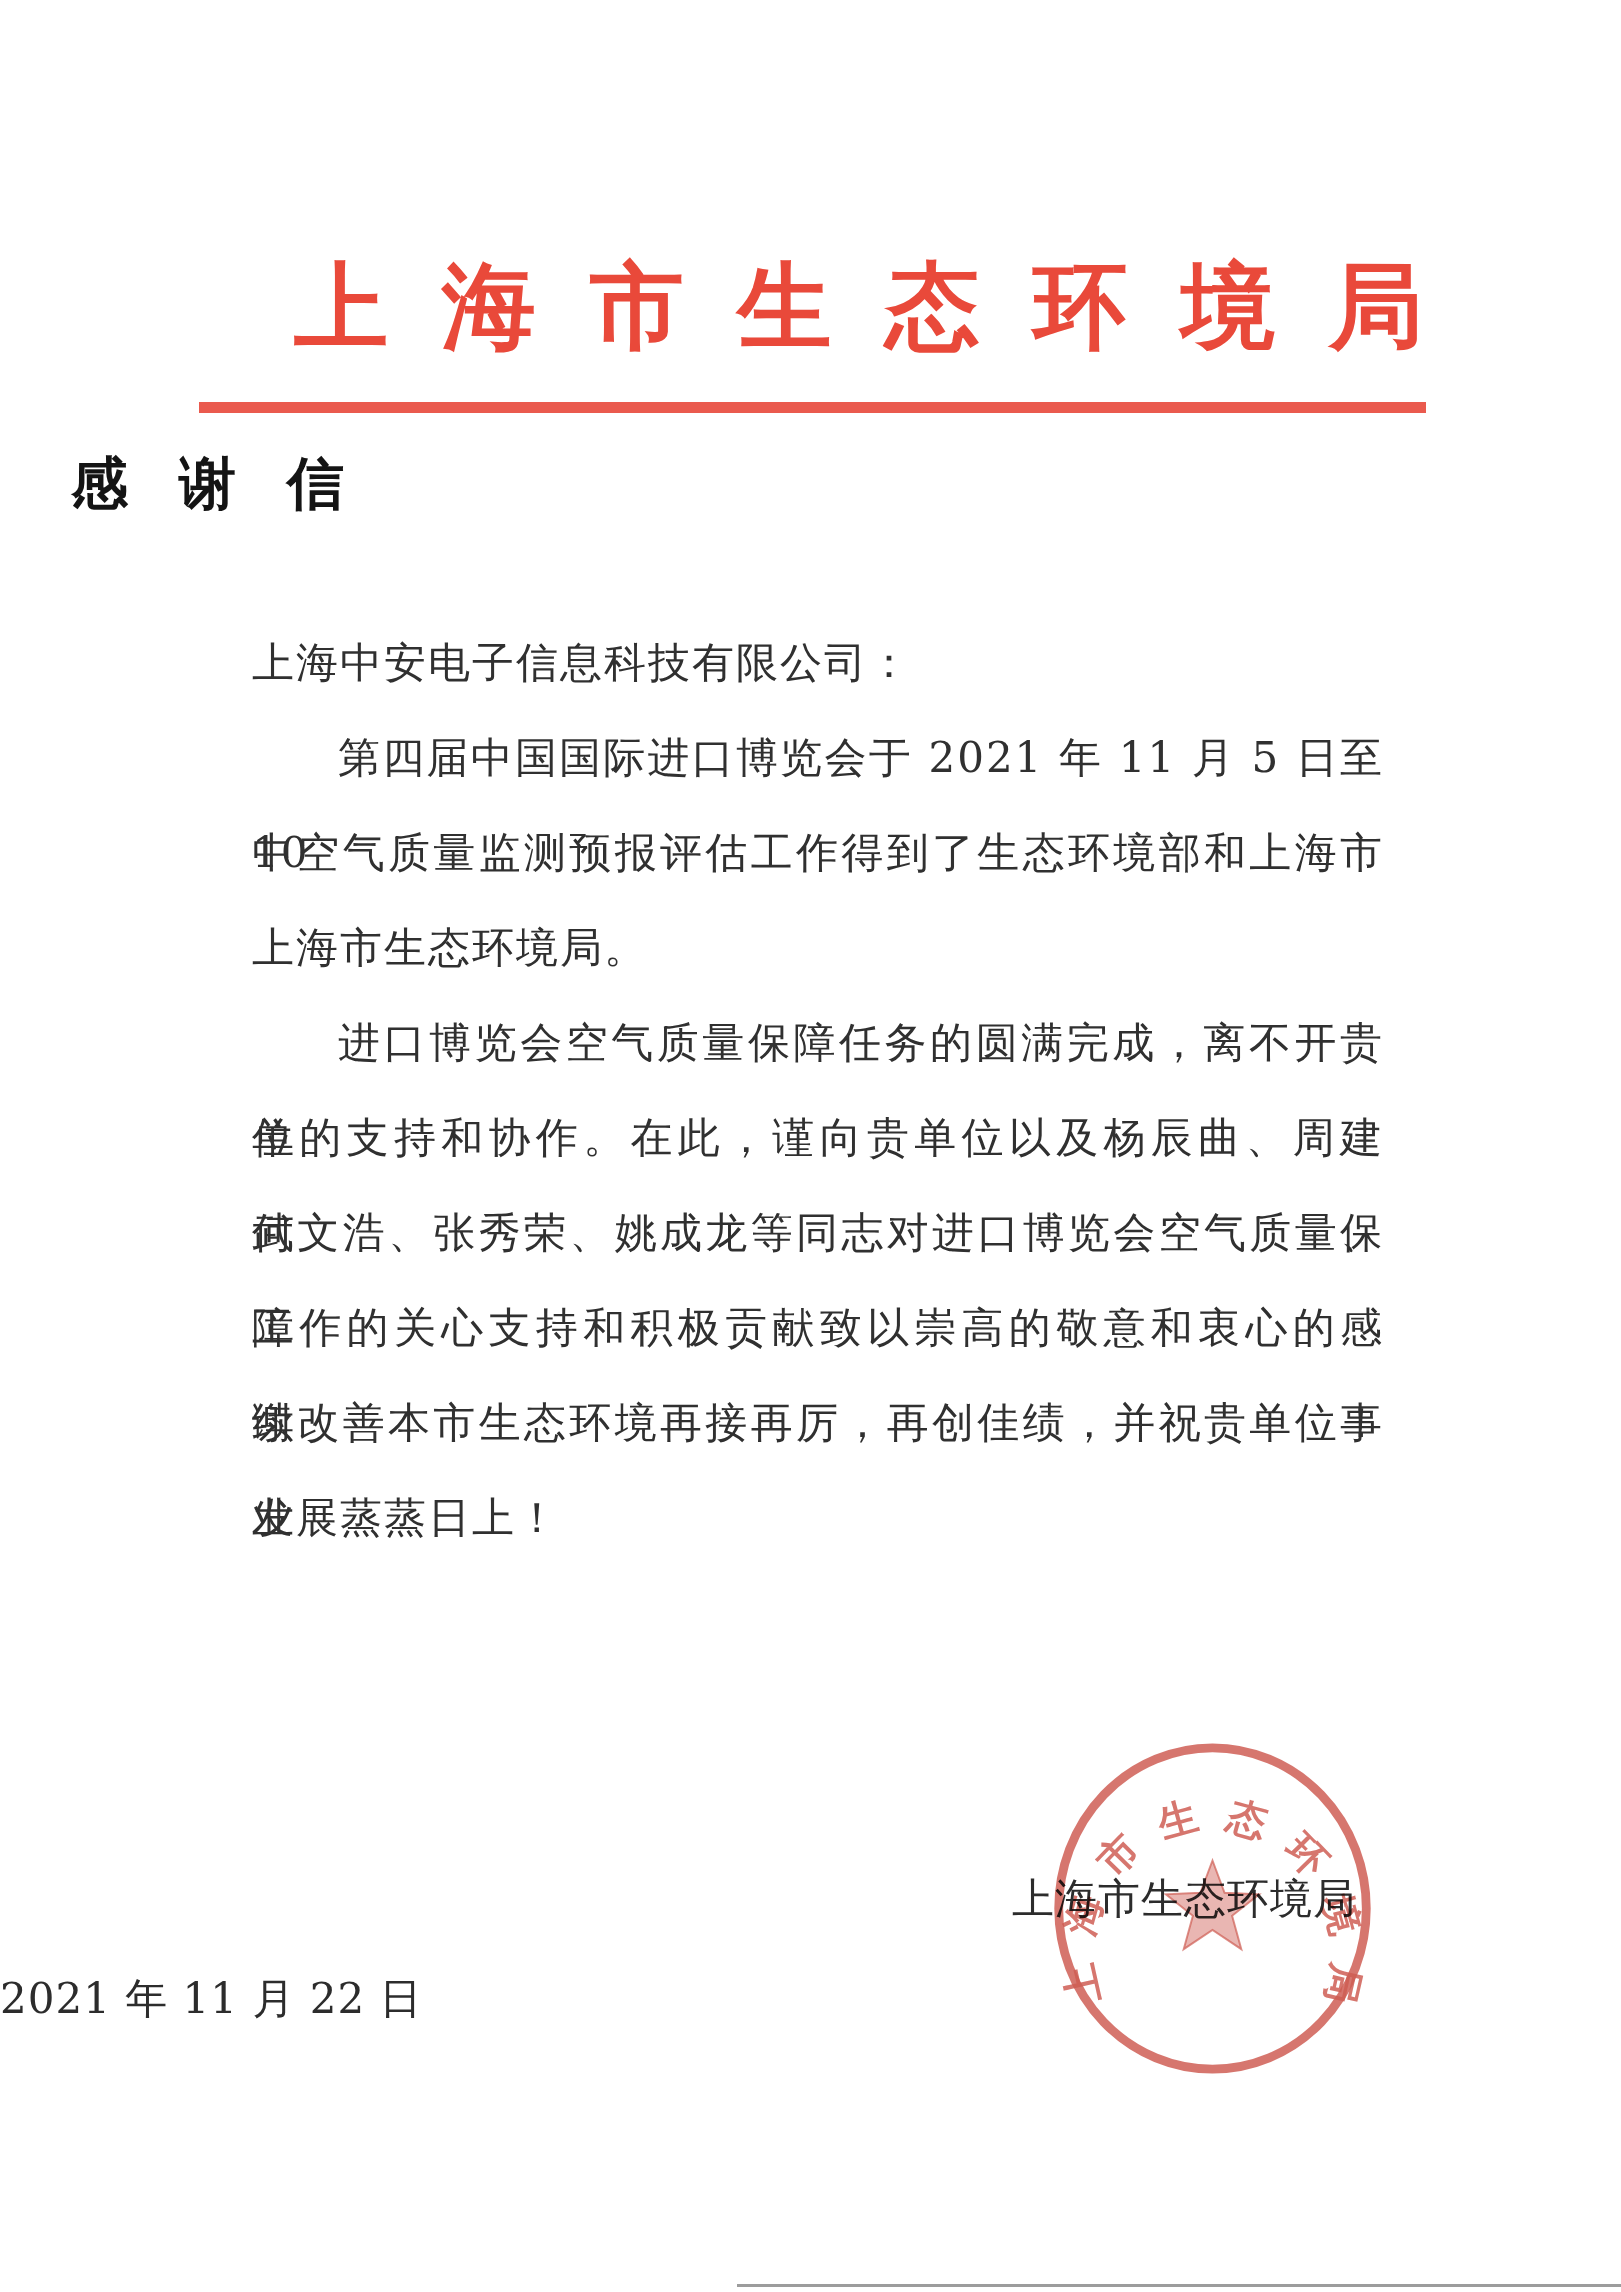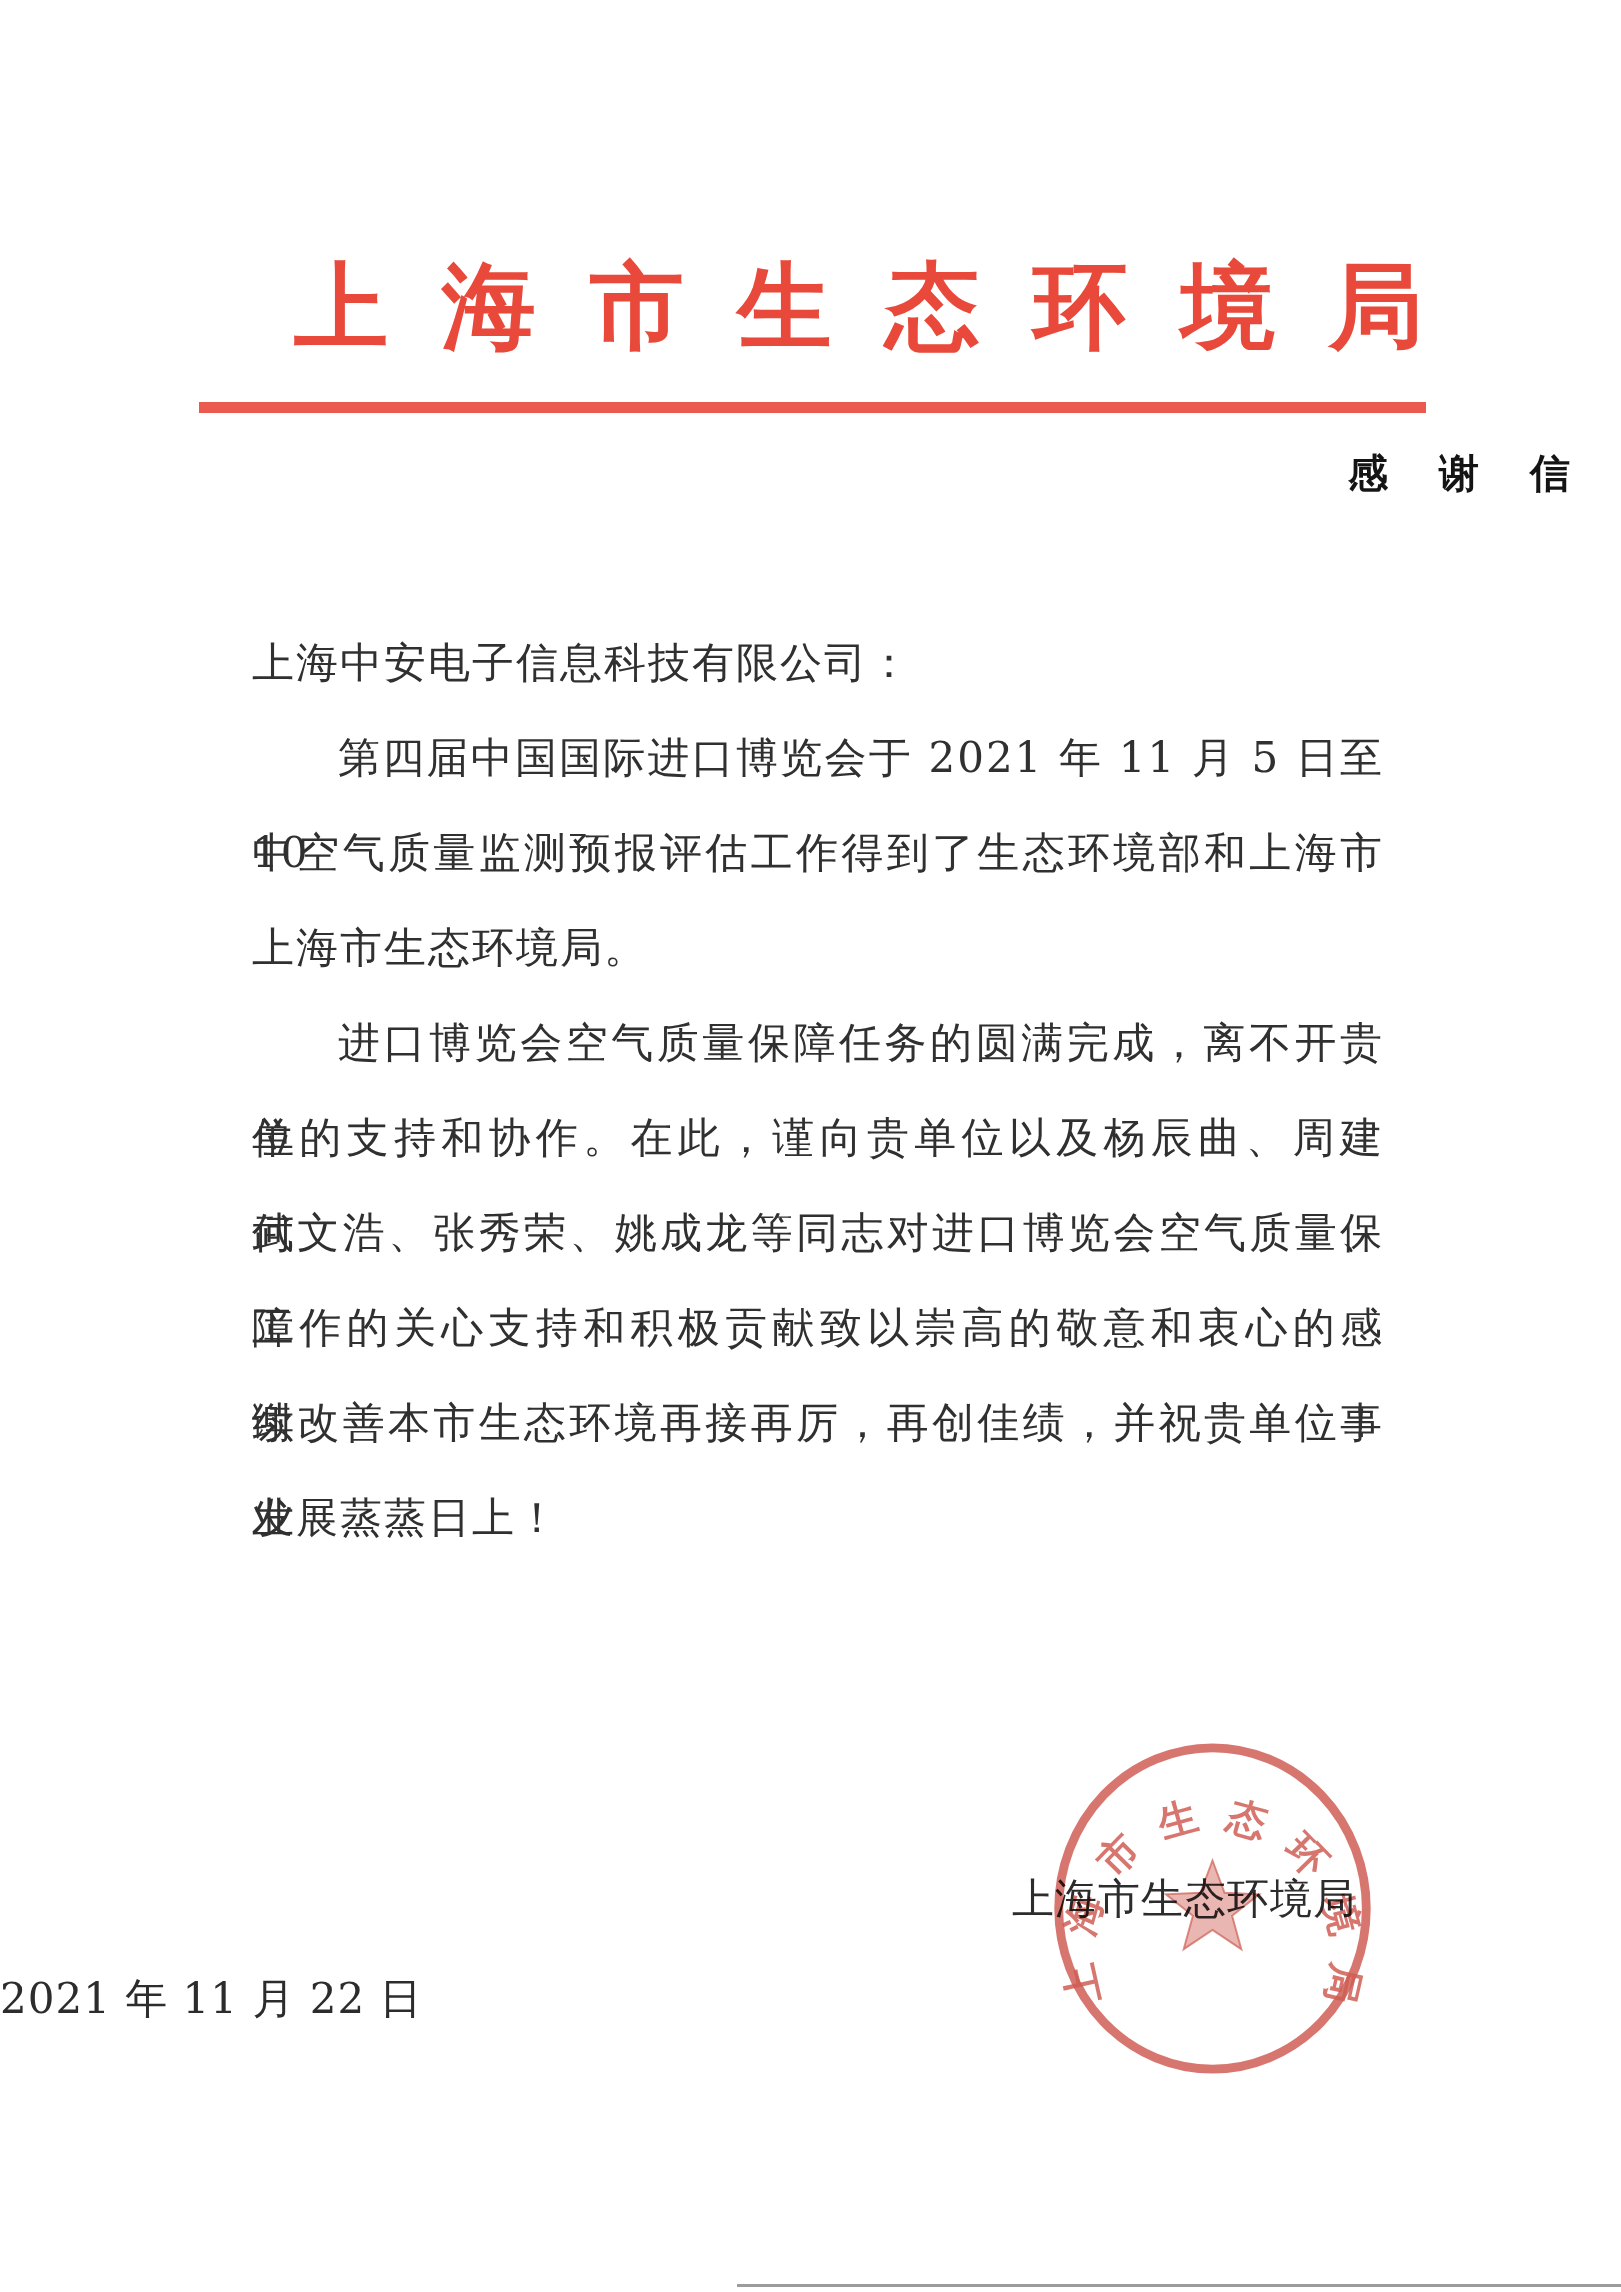--- a/index.html
+++ b/index.html
@@ -27,22 +27,22 @@
   .head-rule {
     position: absolute;
     top: 402px; left: 199px;
     width: 1227px; height: 10.8px;
     background: #ea5a4e;
   }
   
   .doc-title {
     position: absolute;
     top: 446px; left: 0; width: 100%;
-    text-align: right;
-    font-size: 40px; font-weight: bold;
+    text-align: left;
+    font-size: 57px; font-weight: bold;
     letter-spacing: 51px;
     padding-left: 71px;
     box-sizing: border-box;
     color: #141414;
     white-space: nowrap;
   }
   
   .body-block {
     position: absolute;
     top: 615px; left: 252px; width: 1132px;

